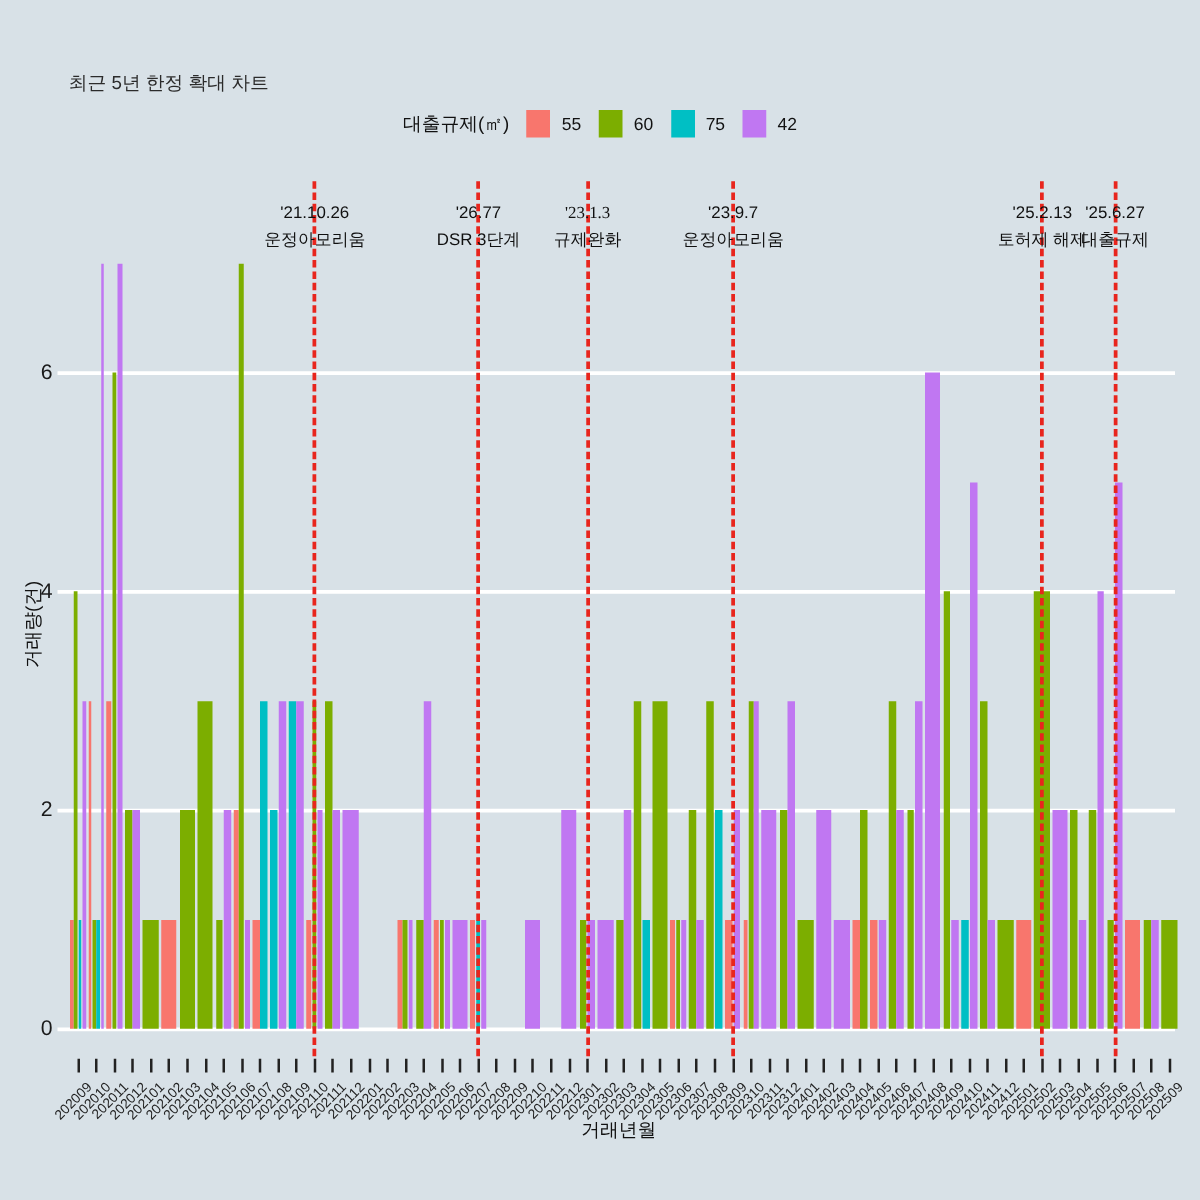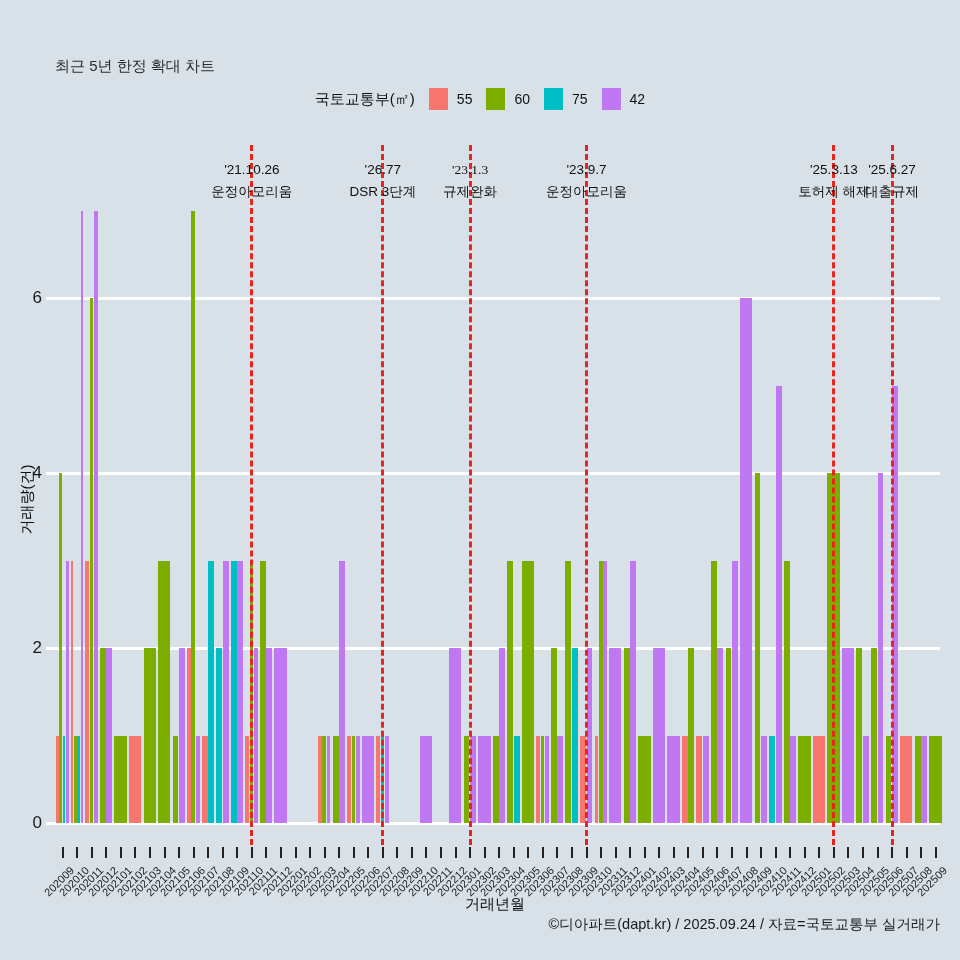--- a/index.html
+++ b/index.html
@@ -68,21 +68,21 @@
     font-size:14.5px;color:#1b1b1b;
   }
 </style>
 </head>
 <body>
 
 <div id="page">
   <div class="subtitle">최근 5년 한정 확대 차트</div>
 
   <div class="legend">
-    <span class="legend-title">국토교통부(㎡)</span>
+    <span class="legend-title">대출규제(㎡)</span>
     <span class="legend-item">
       <span class="legend-swatch" style="background: rgb(248, 118, 109);"></span>
       <span class="legend-label">55</span>
     </span>
     <span class="legend-item">
       <span class="legend-swatch" style="background: rgb(124, 174, 0);"></span>
       <span class="legend-label">60</span>
     </span>
     <span class="legend-item">
       <span class="legend-swatch" style="background: rgb(0, 191, 196);"></span>
@@ -456,23 +456,22 @@
       <div class="vline" style="left: 381.3px;"></div>
       <div class="anno-date" style="left: 382.8px; top: 162px;">'26.77</div>
       <div class="anno-label" style="left: 382.8px; top: 183px;">DSR 3단계</div>
       <div class="vline" style="left: 468.6px;"></div>
       <div class="anno-date" style="left: 470.1px; top: 162px; font-family: Liberation Serif, serif;">'23.1.3</div>
       <div class="anno-label" style="left: 470.1px; top: 183px;">규제완화</div>
       <div class="vline" style="left: 585px;"></div>
       <div class="anno-date" style="left: 586.5px; top: 162px;">'23.9.7</div>
       <div class="anno-label" style="left: 586.5px; top: 183px;">운정아모리움</div>
       <div class="vline" style="left: 832.35px;"></div>
-      <div class="anno-date" style="left: 833.85px; top: 162px;">'25.3.13</div>
+      <div class="anno-date" style="left: 833.85px; top: 162px;">'25.2.13</div>
       <div class="anno-label" style="left: 833.85px; top: 183px;">토허제 해제</div>
       <div class="vline" style="left: 890.55px;"></div>
       <div class="anno-date" style="left: 892.05px; top: 162px;">'25.6.27</div>
       <div class="anno-label" style="left: 892.05px; top: 183px;">대출규제</div>
     </div>
 
   <div class="y-axis-title">거래량(건)</div>
   <div class="x-axis-title">거래년월</div>
-  <div class="footer">©디아파트(dapt.kr) / 2025.09.24 / 자료=국토교통부 실거래가</div>
 </div>
 
 </body></html>

